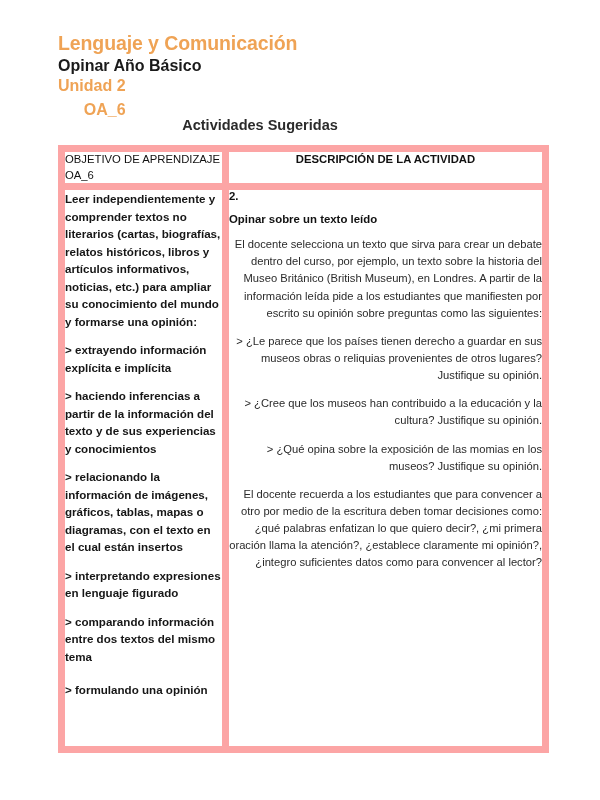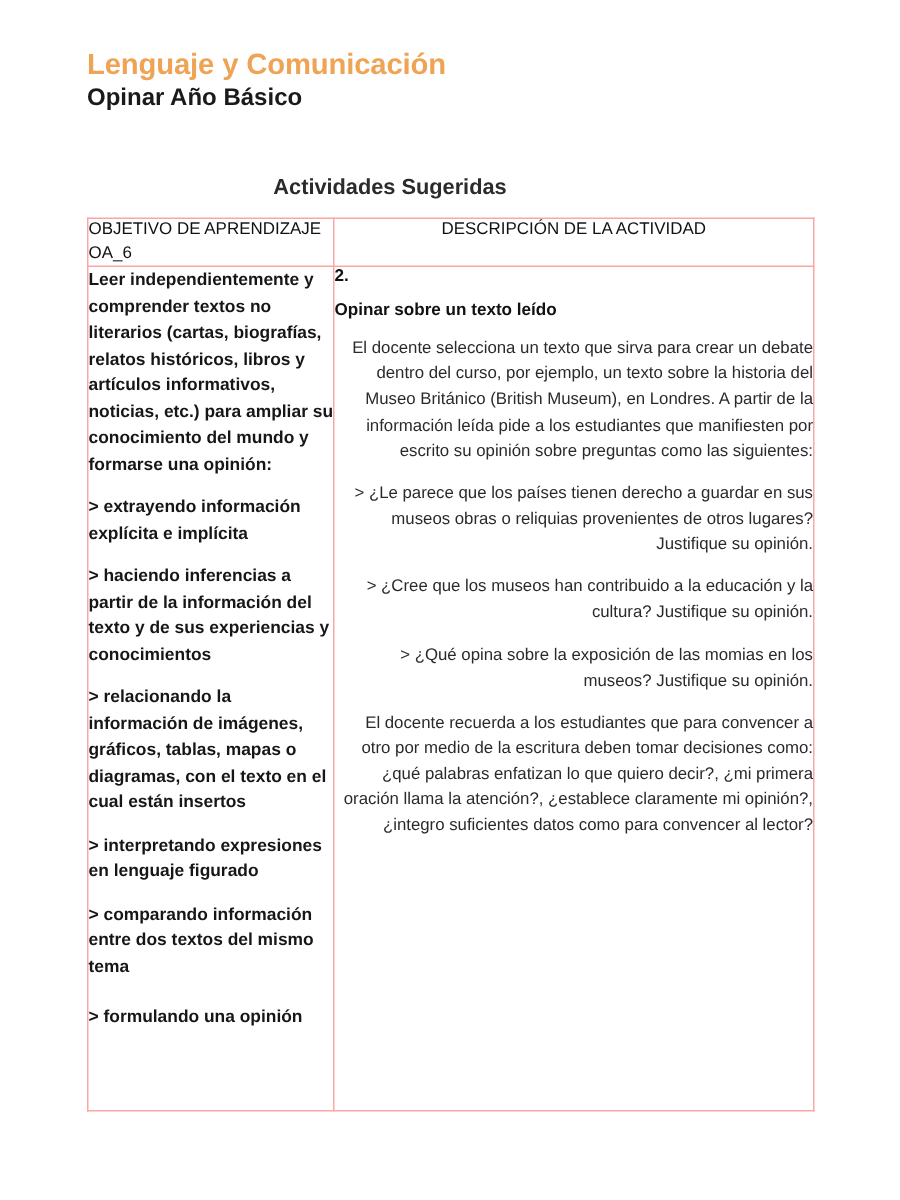--- a/index.html
+++ b/index.html
@@ -78,38 +78,38 @@
   
   .activity-table {
     position: absolute;
     left: 58px;
     top: 145px;
     width: 484px;
     border-collapse: collapse;
     table-layout: fixed;
   }
   .activity-table td {
-    border: 1px solid #fca5a5;
+    border: 7px solid #fca5a5;
     vertical-align: top;
     padding: 0;
   }
   .col-left  { width: 164px; }
   .col-right { width: 320px; }
 
   .th-left {
     padding: 5px 6px 6px 6px;
     font-size: 11.3px;
     font-weight: normal;
     line-height: 1.38;
     color: #111;
   }
   .th-right {
     padding: 5px 6px 6px 6px;
     font-size: 11.3px;
-    font-weight: normal;
+    font-weight: bold;
     line-height: 1.38;
     text-align: center;
     color: #111;
   }
 
   .cell-left {
     padding: 7px 7px 10px 6px;
     height: 563px;
   }
   .cell-right {
@@ -148,20 +148,24 @@
   }
   .act-para:last-child { margin-bottom: 0; }
 </style>
 </head>
 <body>
 
 <div class="doc-header">
   <div class="header-left">
     <div class="subject-title">Lenguaje y Comunicación</div>
     <div class="grade-title">Opinar Año Básico</div>
+  </div>
+  <div class="header-right">
+    <div class="unit-label">Unidad 2</div>
+    <div class="oa-label">OA_6</div>
   </div>
 </div>
 
 <div class="section-title">Actividades Sugeridas</div>
 
 <table class="activity-table">
   <colgroup>
     <col class="col-left">
     <col class="col-right">
   </colgroup>

